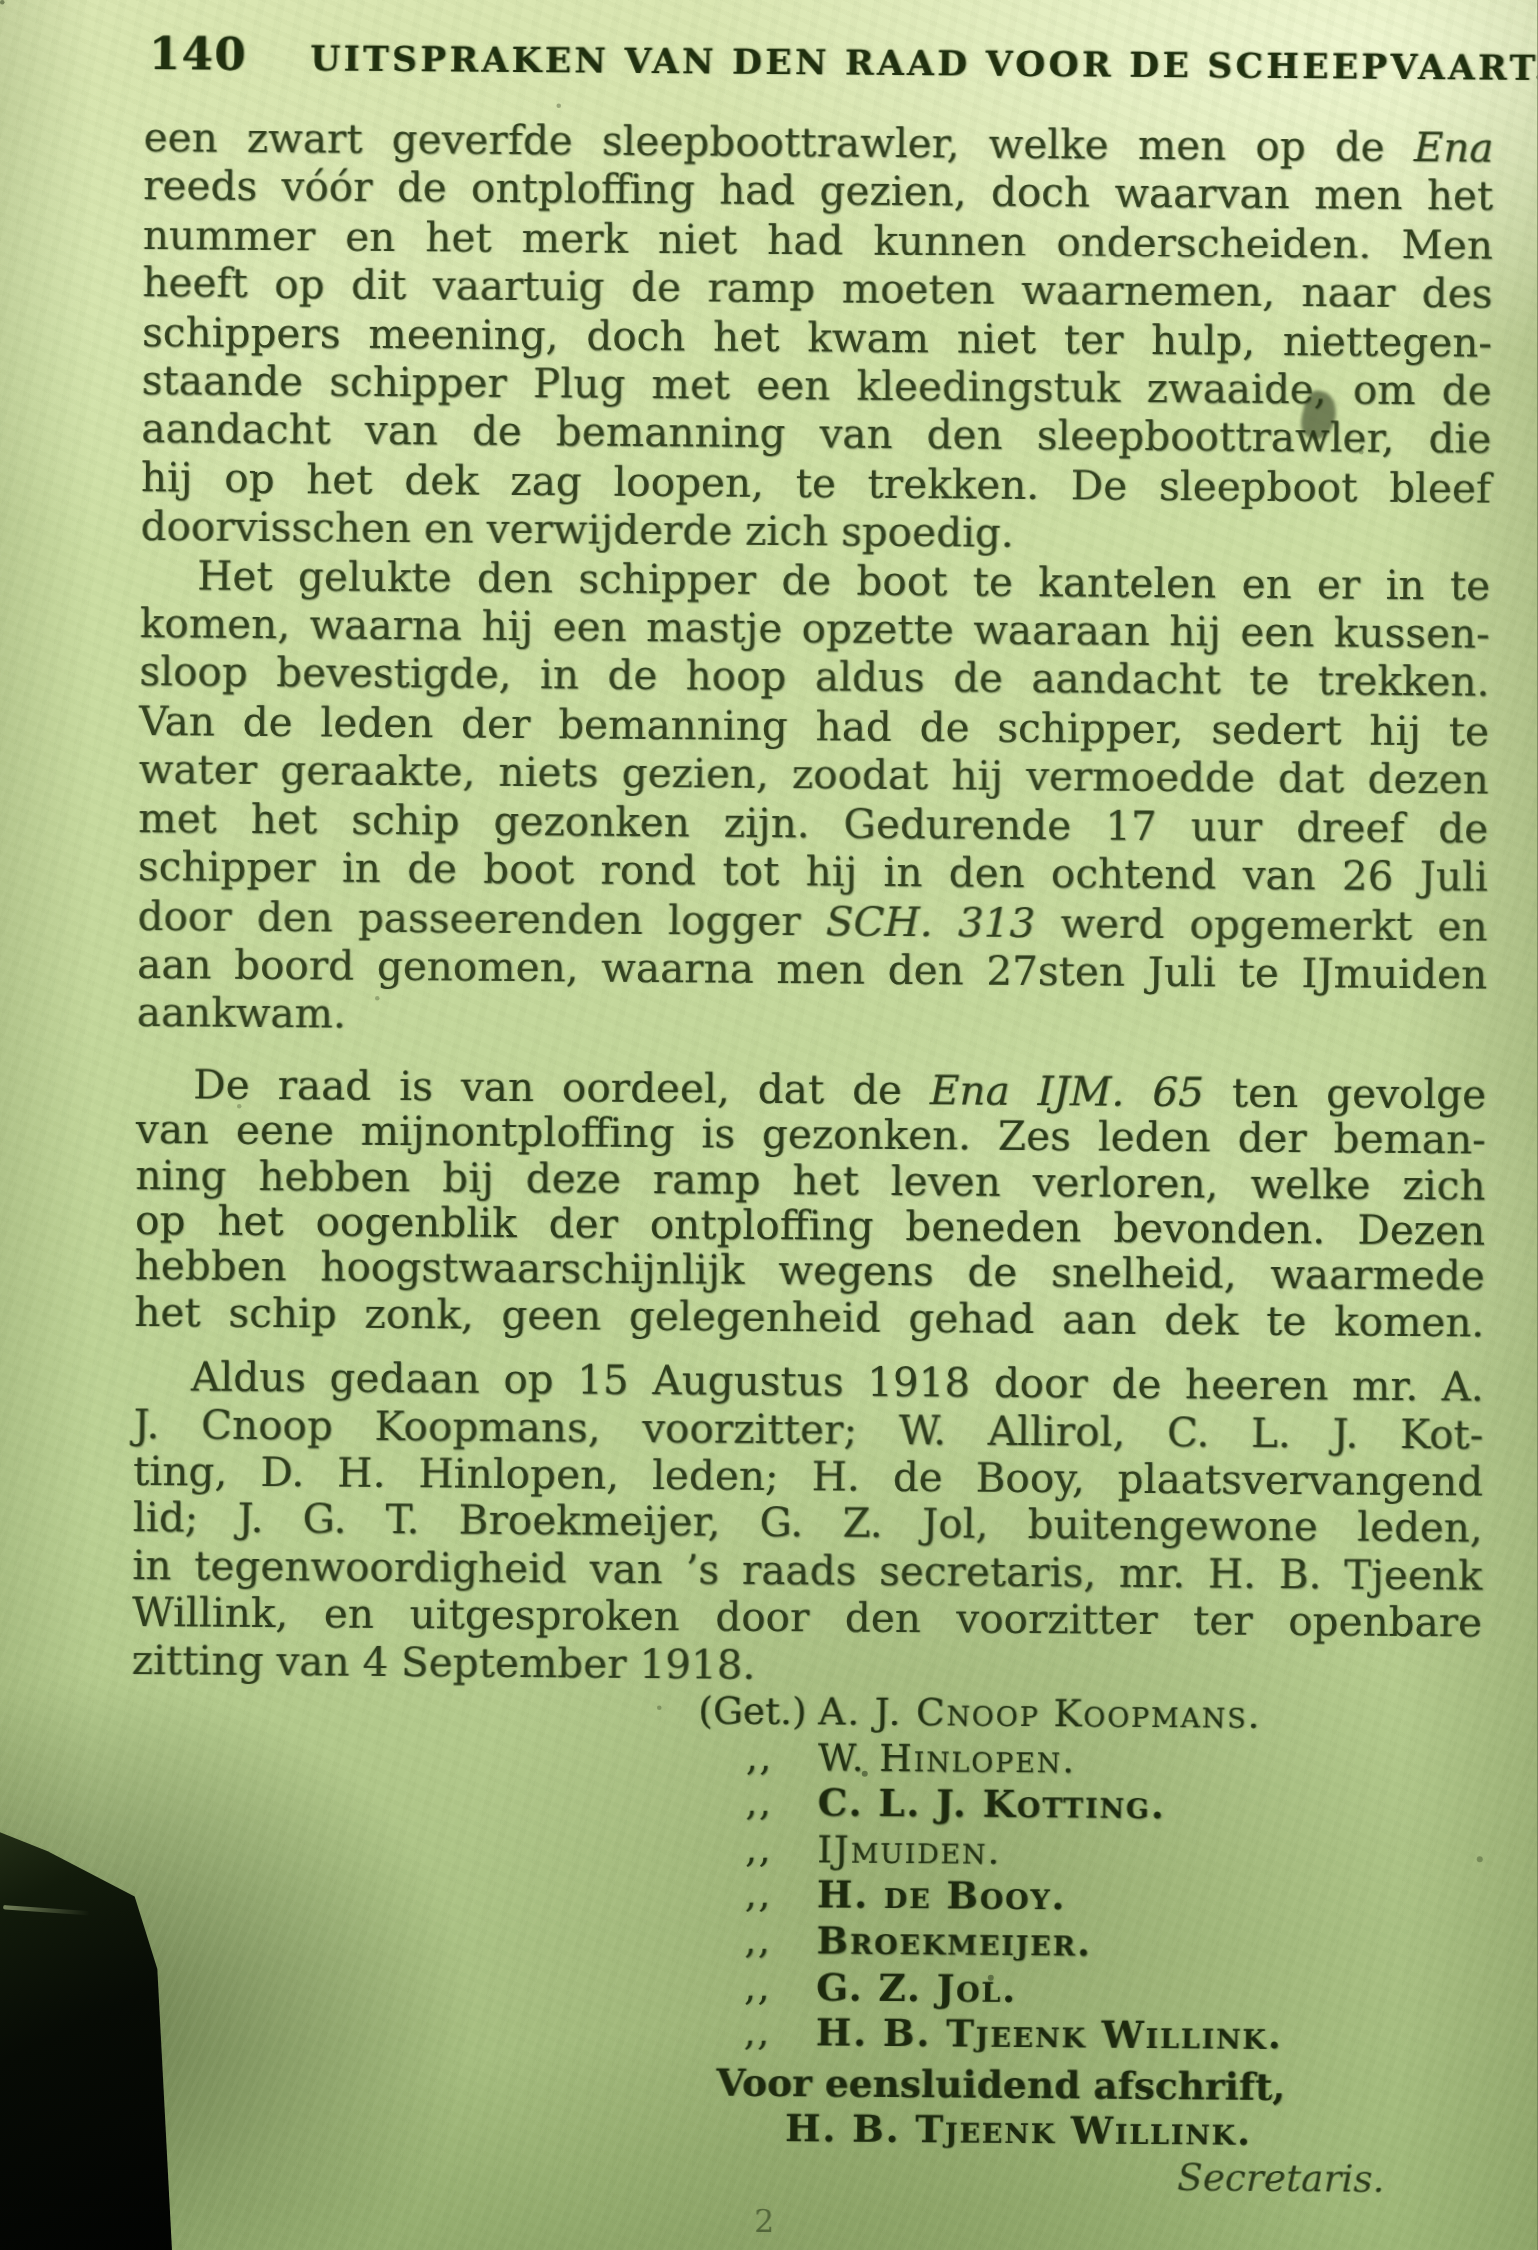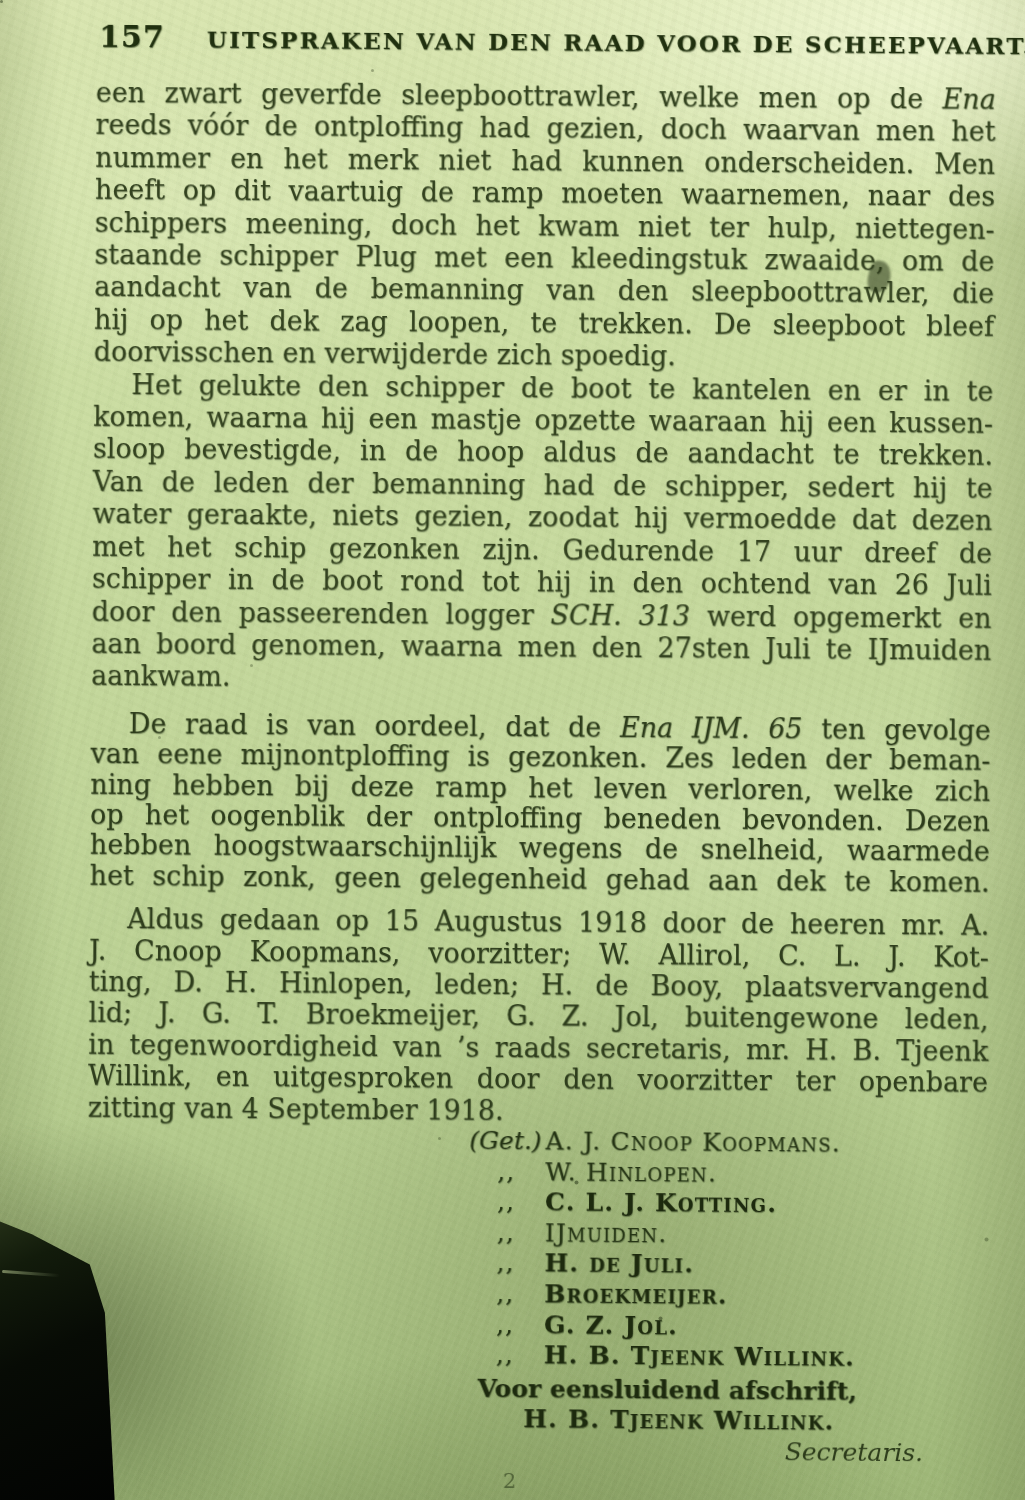--- a/index.html
+++ b/index.html
@@ -37,21 +37,21 @@
   .p1 .line, .p2 .line { line-height:32.4px; }
   .p3 { margin-top:16px; color:#2c3b1a; }
   .p3 .line { line-height:30.4px; }
   .p4 { margin-top:12px; color:#2e3d1c; }
   .p4 .line { line-height:31.4px; }
   .line em { font-style:italic; }
 
   .sig { position:absolute; left:470px; top:1126px; width:472px; color:#243314; font-size:25px; line-height:30.6px; }
   .sig-row { display:flex; text-shadow:0.5px 0.6px 0.9px rgba(36,51,20,0.5); }
   .ditto { min-width:80px; padding-left:32px; box-sizing:border-box; letter-spacing:1px; }
-  .sig-row.first .ditto { padding-left:0; font-style:italic; letter-spacing:0;text-align:center; }
+  .sig-row.first .ditto { padding-left:0; letter-spacing:0; }
   .name { font-variant:small-caps; letter-spacing:1.2px; white-space:nowrap; }
   .sig-row.heavy .name { font-weight:bold; color:#1d2a0e; }
   .closing { margin-top:3px; margin-left:14px; font-weight:bold; color:#1d2a0e; text-shadow:0.5px 0.6px 0.9px rgba(29,42,14,0.5); }
   .closing-name { margin-left:60px; font-variant:small-caps; font-weight:bold; letter-spacing:1.2px; color:#1d2a0e; white-space:nowrap; text-shadow:0.5px 0.6px 0.9px rgba(29,42,14,0.5); }
   .closing-role { text-align:right; padding-right:12px; font-style:italic; color:#2c3b1a; }
   .printers-mark { margin-left:40px; font-size:21px; opacity:0.55; }
 
   .ink-blot { position:absolute; left:866px; top:258px; width:22px; height:32px; background:rgba(36,50,20,0.55); border-radius:40% 60% 55% 45%; transform:rotate(12deg); filter:blur(1.2px); }
   .speckles { position:absolute; left:0; top:0; width:3px; height:3px; border-radius:50%; background:rgba(40,54,24,0.5);
     box-shadow: 575px 1181px 0 0.5px rgba(40,54,24,0.55), 659px 1317px 0 0.5px rgba(40,54,24,0.5),
@@ -70,21 +70,21 @@
 </style>
 </head>
 <body>
 
 <div class="page">
   <div class="texture"></div>
 
   <div class="content">
 
     <div class="hdr">
-      <span class="pageno">157</span>
+      <span class="pageno">140</span>
       <span class="running-title">UITSPRAKEN VAN DEN RAAD VOOR DE SCHEEPVAART.</span>
     </div>
 
     <div class="bodytext">
       <div class="para p1">
         <div class="line"><span>een zwart geverfde sleepboottrawler, welke men op de </span><em>Ena</em><span></span></div>
         <div class="line">reeds vóór de ontploffing had gezien, doch waarvan men het</div>
         <div class="line">nummer en het merk niet had kunnen onderscheiden. Men</div>
         <div class="line">heeft op dit vaartuig de ramp moeten waarnemen, naar des</div>
         <div class="line">schippers meening, doch het kwam niet ter hulp, niettegen-</div>
@@ -139,21 +139,21 @@
       <div class="sig-row heavy">
         <span class="ditto">,,</span>
         <span class="name">C. L. J. Kotting.</span>
       </div>
       <div class="sig-row">
         <span class="ditto">,,</span>
         <span class="name">IJmuiden.</span>
       </div>
       <div class="sig-row heavy">
         <span class="ditto">,,</span>
-        <span class="name">H. de Juli.</span>
+        <span class="name">H. de Booy.</span>
       </div>
       <div class="sig-row heavy">
         <span class="ditto">,,</span>
         <span class="name">Broekmeijer.</span>
       </div>
       <div class="sig-row heavy">
         <span class="ditto">,,</span>
         <span class="name">G. Z. Jol.</span>
       </div>
       <div class="sig-row heavy">

